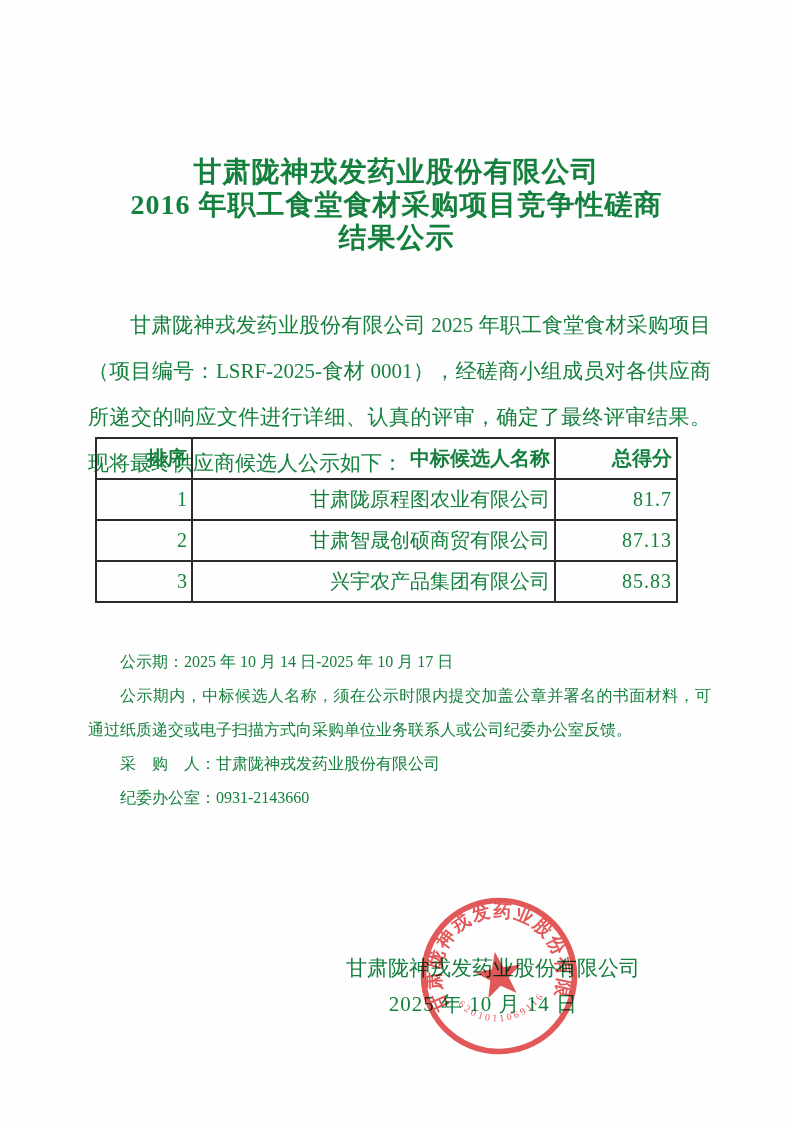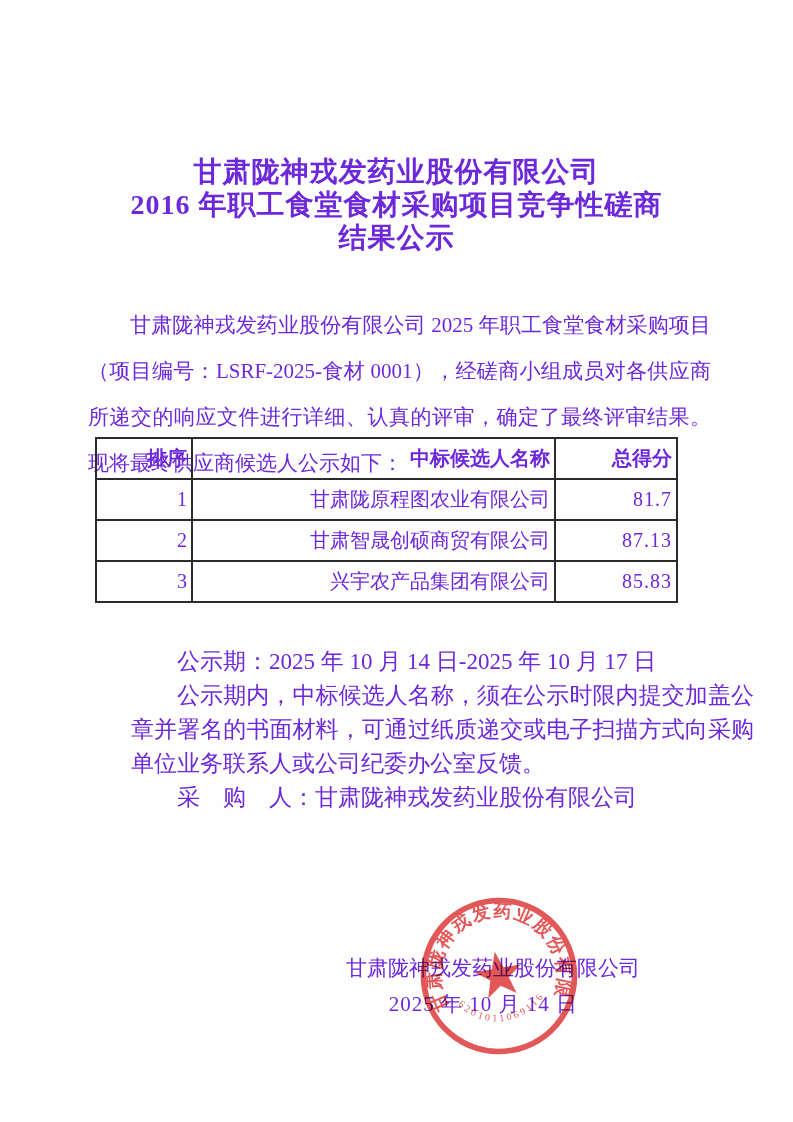--- a/index.html
+++ b/index.html
@@ -2,21 +2,21 @@
 <html lang="zh"><head>
 <meta charset="utf-8">
 <style>
   html,body{margin:0;padding:0;background:#888;}
   .page{
     position:relative;
     width:793px;height:1122px;
     margin:0 auto;
     background:#fefefe;
     font-family:"Liberation Serif","DejaVu Serif",serif;
-    color:#6d28d9;
+    color:#15803d;
     overflow:hidden;
   }
   .doc-title{
     position:absolute;top:155px;left:0;width:793px;
     text-align:center;font-weight:bold;
     font-size:28px;line-height:33px;
     letter-spacing:1px;
   }
   .intro{
     position:absolute;top:302px;left:88px;width:623px;
@@ -35,21 +35,21 @@
     height:39px;padding:0 4px;
     font-weight:normal;
   }
   table.result th{font-weight:bold;}
   .col-rank{width:96px;}
   .col-name{width:363px;}
   .col-score{width:122px;}
   td.score{letter-spacing:1px;}
   .notice{
     position:absolute;top:645px;left:88px;width:623px;
-    font-size:23px;line-height:34px;margin-left:43px;
+    font-size:16px;line-height:34px;
   }
   .notice p{margin:0;text-indent:2em;text-align:justify;}
   .phone-gap{display:inline-block;width:2.2em;}
   .sig-company{
     position:absolute;top:951px;right:153px;
     font-size:21px;line-height:34px;
   }
   .sig-date{
     position:absolute;top:987px;right:215px;
     font-size:21px;line-height:34px;letter-spacing:1px;
@@ -103,20 +103,21 @@
         <td>兴宇农产品集团有限公司</td>
         <td class="score">85.83</td>
       </tr>
     </tbody>
   </table>
 
   <div class="notice">
     <p>公示期：2025 年 10 月 14 日-2025 年 10 月 17 日</p>
     <p>公示期内，中标候选人名称，须在公示时限内提交加盖公章并署名的书面材料，可通过纸质递交或电子扫描方式向采购单位业务联系人或公司纪委办公室反馈。</p>
     <p><span>采　购　人：</span><span>甘肃陇神戎发药业股份有限公司</span></p>
+    <p><span>纪委办公室：</span><span>0931-2143660</span></p>
   </div>
 
   <div class="sig-company">甘肃陇神戎发药业股份有限公司</div>
   <div class="sig-date">2025 年 10 月 14 日</div>
 
   <svg class="seal" viewBox="0 0 200 200" xmlns="http://www.w3.org/2000/svg" aria-hidden="true">
     <g transform="rotate(-10 100 100)" fill="#e04040" stroke="none" font-family="'Liberation Serif','DejaVu Serif',serif">
       <circle cx="100" cy="100" r="92" fill="none" stroke="#e04040" stroke-width="7"></circle>
       <polygon points="100,70 107.1,90.3 128.5,90.7 111.4,103.7 117.6,124.3 100,112 82.4,124.3 88.6,103.7 71.5,90.7 92.9,90.3"></polygon>
       <path id="sealTextArc" d="M 34.8 130.4 A 72 72 0 1 1 165.2 130.4" fill="none"></path>

